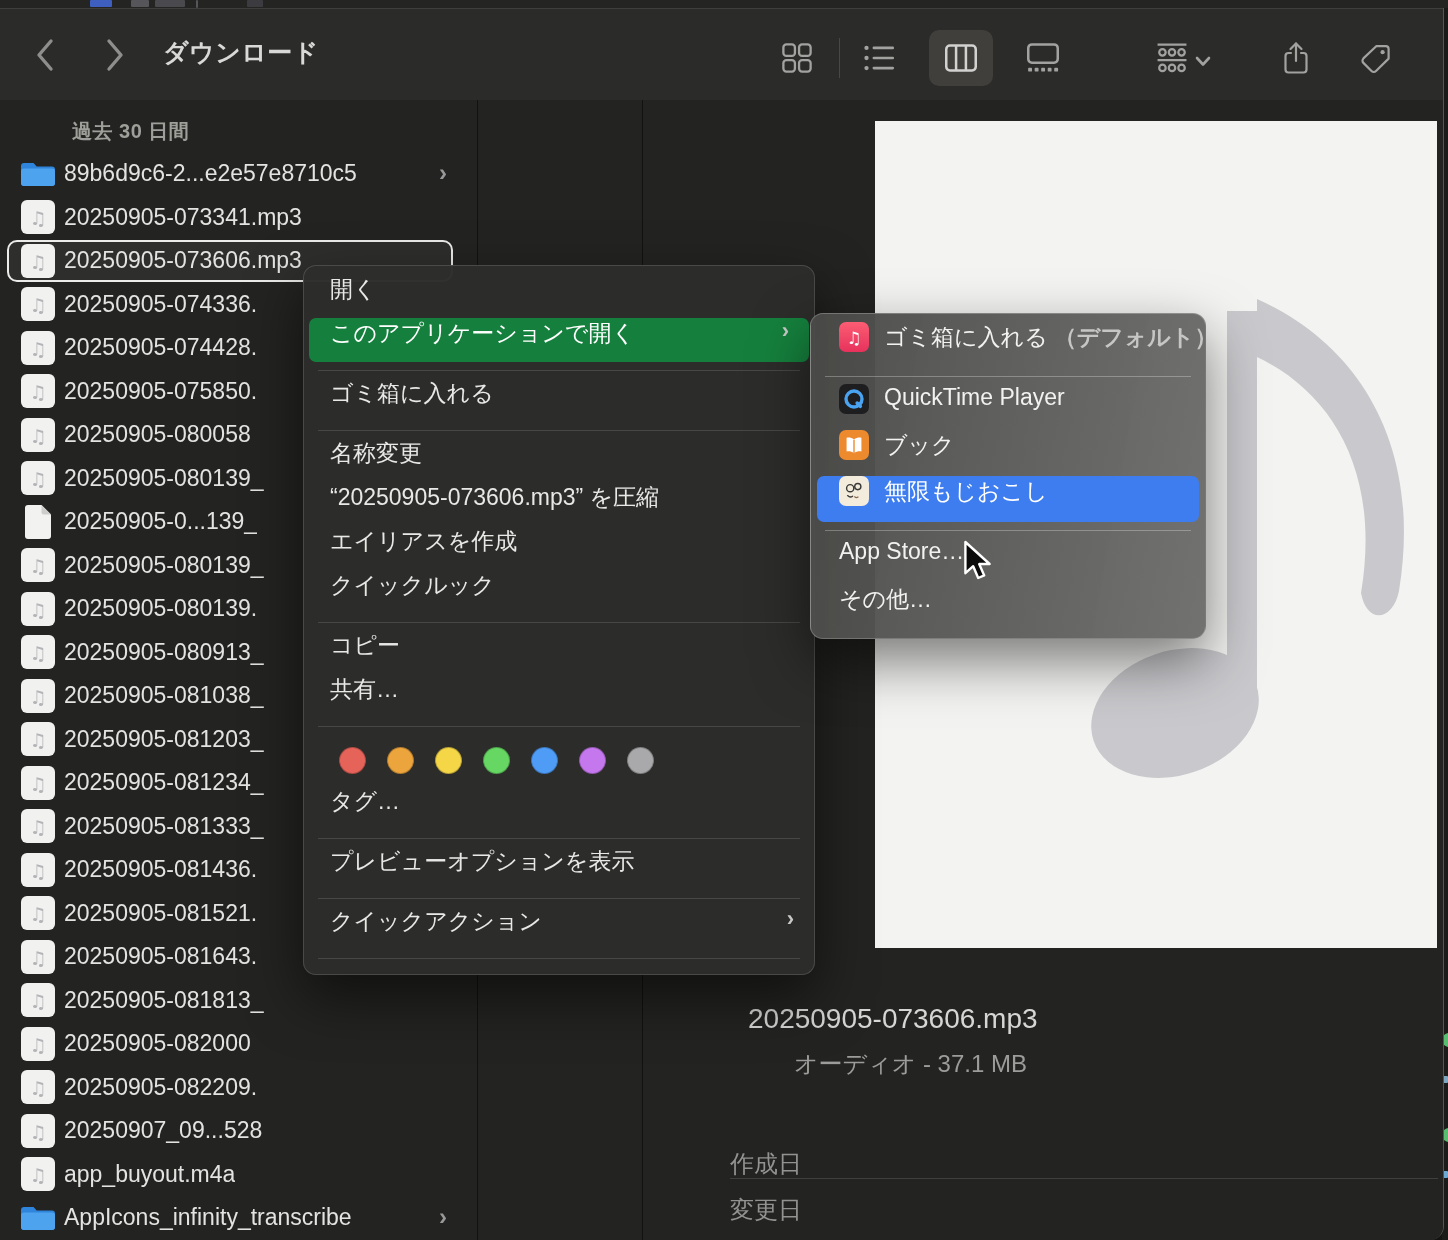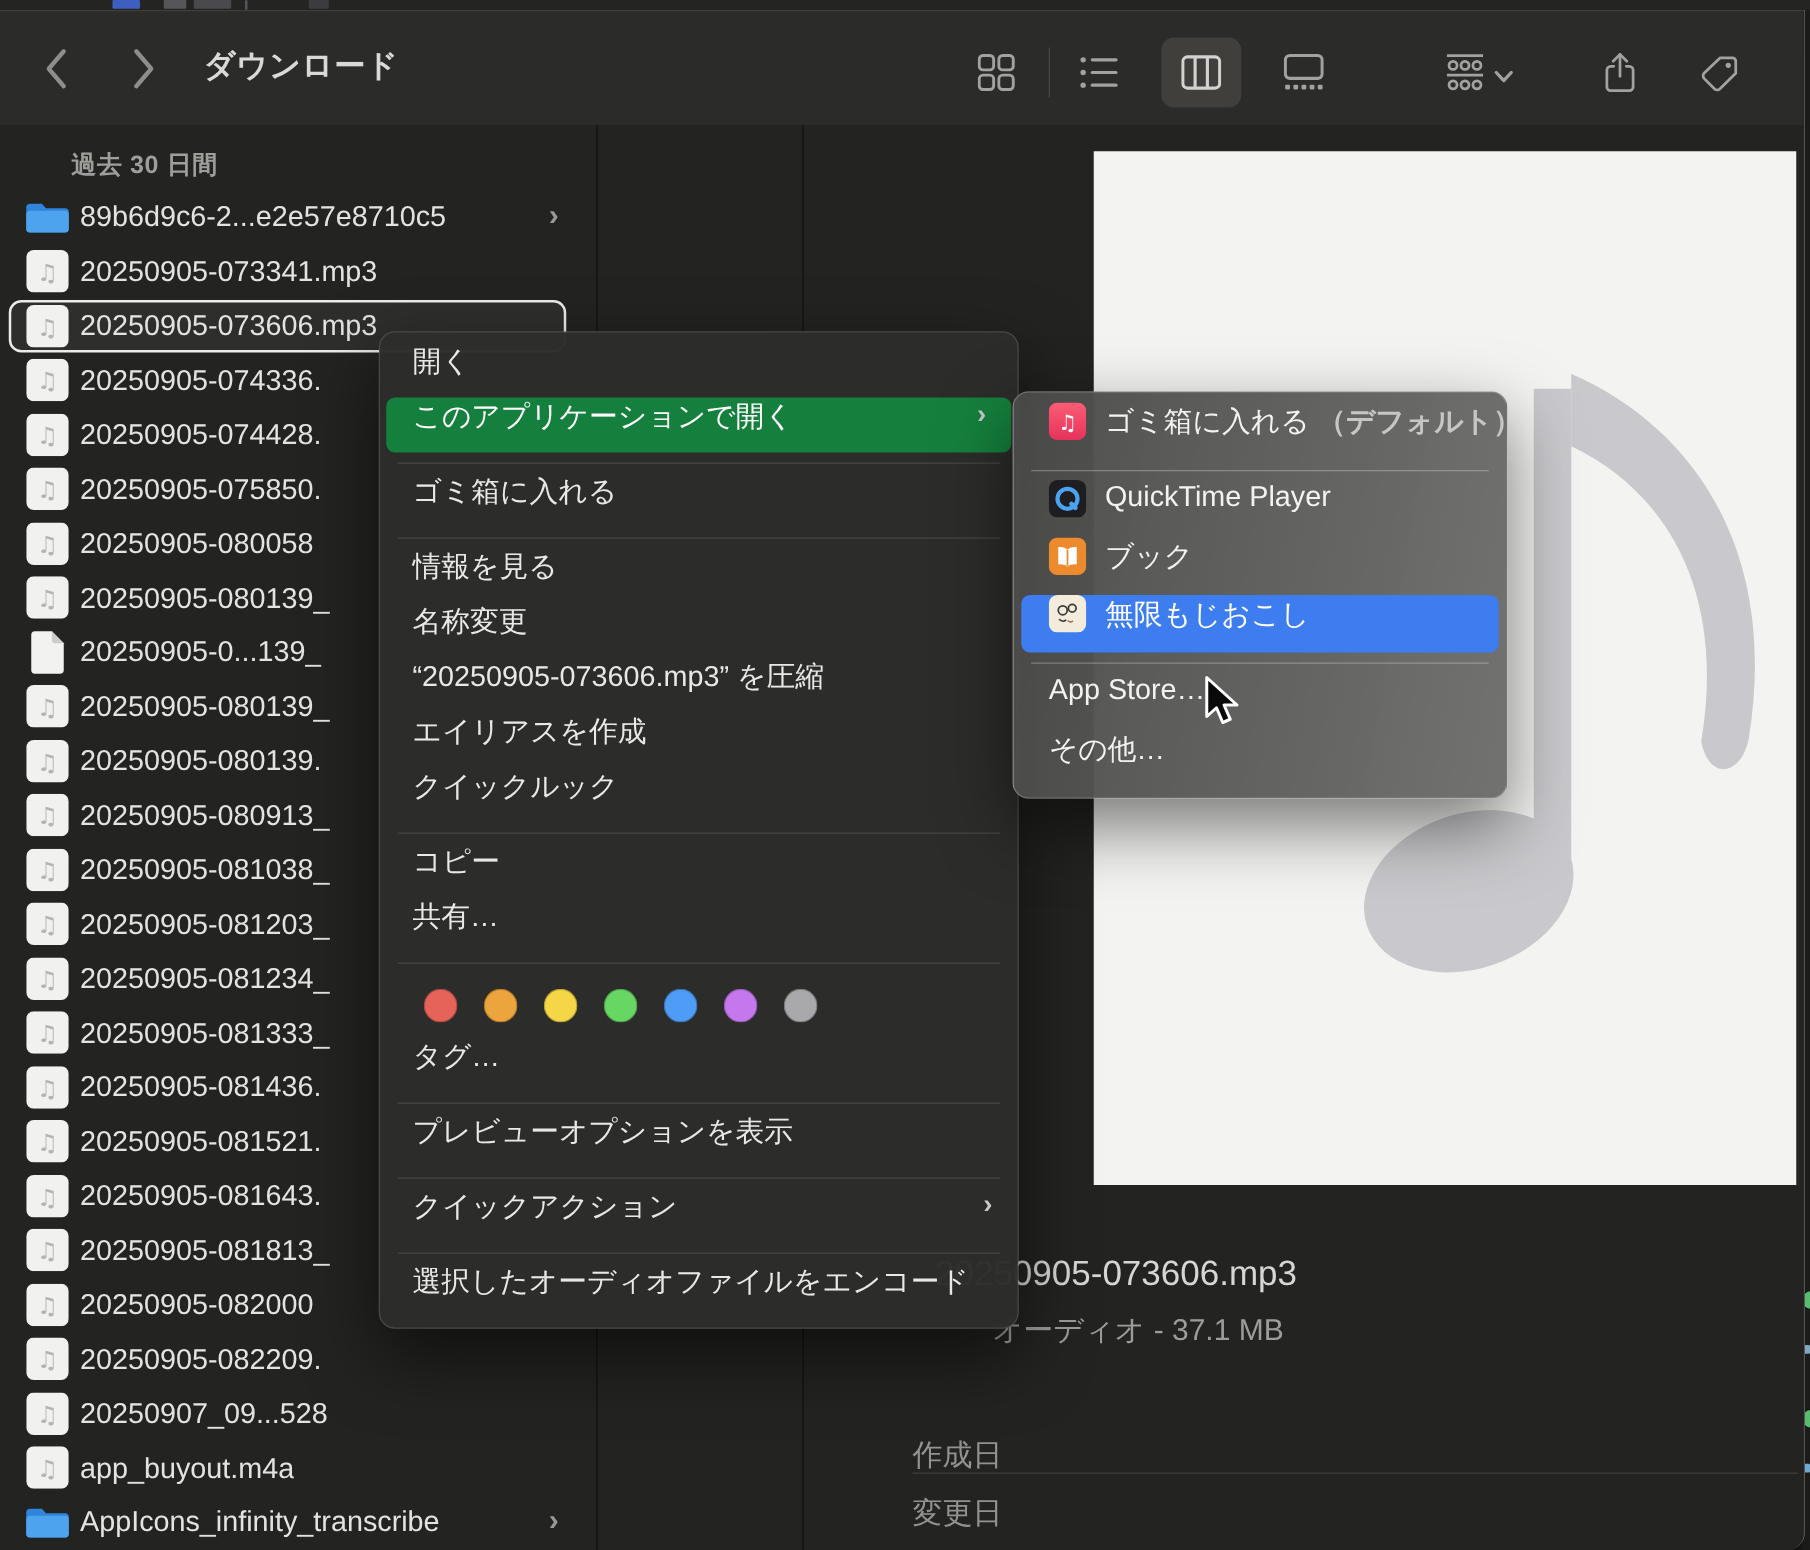--- a/index.html
+++ b/index.html
@@ -30,21 +30,21 @@
   .nav-btn{position:absolute;top:26px;width:34px;height:40px;display:flex;align-items:center;justify-content:center;}
   .tb-title{position:absolute;left:163px;top:27px;font-size:25px;font-weight:700;color:#d9d9d7;letter-spacing:.5px;}
   .tb-btn{position:absolute;top:21px;width:64px;height:56px;display:flex;align-items:center;justify-content:center;border-radius:10px;}
   .tb-btn.sel{background:#403f3c;}
   .tb-vsep{position:absolute;left:839px;top:29px;width:1px;height:40px;background:rgba(255,255,255,0.14);}
 
   
   .main{position:absolute;left:0;top:92px;width:100%;height:1140px;background:#232321;}
   .vdiv{position:absolute;top:0;width:1px;height:1140px;background:#121210;}
   .list-col{position:absolute;left:0;top:0;width:477px;height:1140px;overflow:hidden;}
-  .sect-head{position:absolute;left:57px;top:18px;font-size:20px;font-weight:700;color:#9e9e9a;letter-spacing:.5px;}
+  .sect-head{position:absolute;left:72px;top:18px;font-size:20px;font-weight:700;color:#9e9e9a;letter-spacing:.5px;}
   .rows{position:absolute;left:0;top:52px;width:477px;}
   .file-row{position:relative;height:43.5px;display:flex;align-items:center;padding-left:20px;box-sizing:border-box;}
   .file-row .ficon{width:36px;display:flex;justify-content:center;margin-right:8px;flex:none;}
   .file-row .fname{font-size:23px;color:#e3e3e1;white-space:nowrap;overflow:hidden;}
   .file-row .fchev{position:absolute;right:30px;top:50%;transform:translateY(-54%);color:#98989a;font-size:24px;font-weight:600;}
   .file-row.selected::before{
     content:"";position:absolute;left:7px;right:24px;top:1px;bottom:1px;
     border:2.5px solid #ebebe9;border-radius:10px;background:rgba(255,255,255,0.05);
   }
   .file-row > *{position:relative;}
@@ -455,23 +455,20 @@
     <div class="menu-sep">
       <i></i>
     </div>
     <div class="menu-item">
       <span>ゴミ箱に入れる</span>
     </div>
     <div class="menu-sep">
       <i></i>
     </div>
     <div class="menu-item">
-      <span>情報を見る</span>
-    </div>
-    <div class="menu-item">
       <span>名称変更</span>
     </div>
     <div class="menu-item">
       <span>“20250905-073606.mp3” を圧縮</span>
     </div>
     <div class="menu-item">
       <span>エイリアスを作成</span>
     </div>
     <div class="menu-item">
       <span>クイックルック</span>
@@ -508,23 +505,20 @@
     </div>
     <div class="menu-sep">
       <i></i>
     </div>
     <div class="menu-item">
       <span>クイックアクション</span>
       <span class="mi-chev">›</span>
     </div>
     <div class="menu-sep">
       <i></i>
-    </div>
-    <div class="menu-item">
-      <span>選択したオーディオファイルをエンコード</span>
     </div>
   </div>
 
 <div class="sub" id="open-with-submenu">
     <div class="menu-item">
       <span class="app-ic"><svg width="30" height="30" viewBox="0 0 30 30">
           <defs>
             <linearGradient id="mg1" x1="0" y1="0" x2="0" y2="1">
               <stop offset="0" stop-color="#fb5d73"></stop>
               <stop offset="1" stop-color="#e7325c"></stop>

